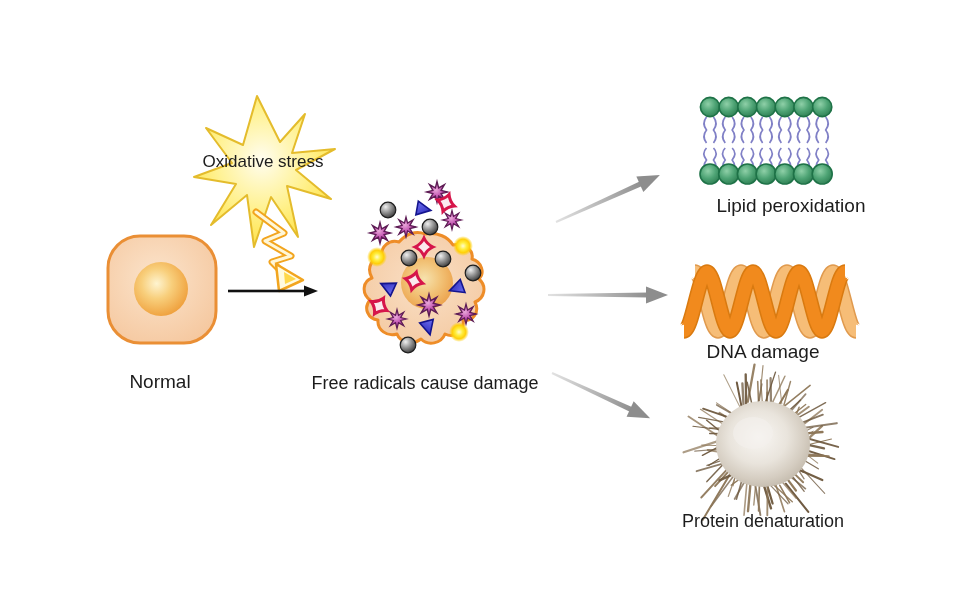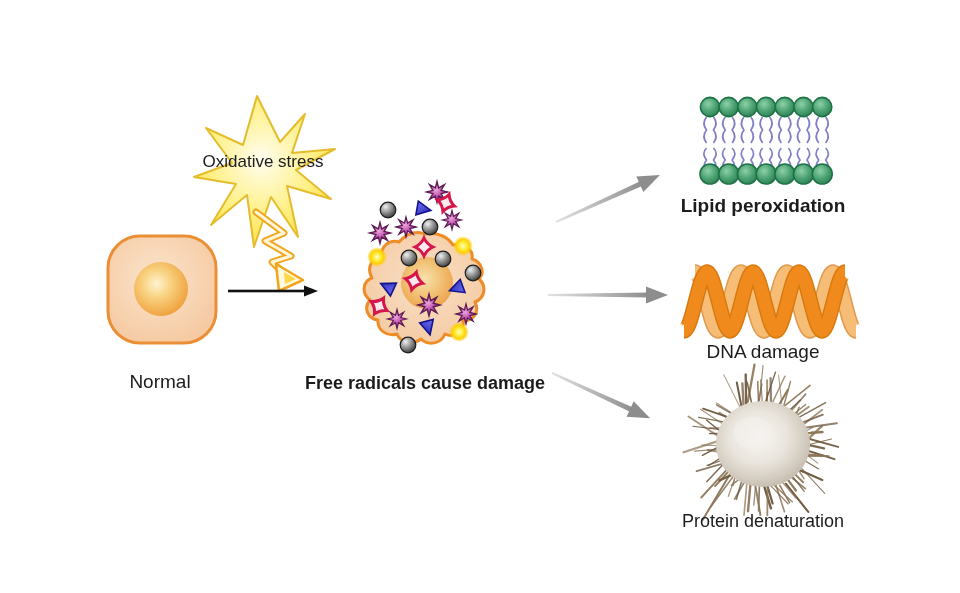--- a/index.html
+++ b/index.html
@@ -2,22 +2,22 @@
 <html style="--background: #ffffff; --text: #1c1c1c; --cell-border: #ea8f35; --cell-fill: #f5c9a1; --nucleus: #efa13e; --star-fill: #ffdf3a; --star-border: #e4bc2c; --black-arrow: #111111; --gray-arrow: #8f8f8f; --lipid-head: #4da374; --lipid-tail: #8080c6; --dna-dark: #f18a1d; --dna-light: #f6bd77; --protein-spike: #8d7657; --protein-body: #d9d2c7; --radical-sphere: #5a5a5a; --radical-star: #a43a92; --radical-diamond: #d6154a; --radical-triangle: #3333cc; --radical-glow: #ffe52e;"><head>
 <meta charset="utf-8">
 <style>
   html,body{margin:0;padding:0;background:#fff;}
   .canvas{position:relative;width:960px;height:593px;background:var(--background,#fff);
           overflow:hidden;font-family:"Liberation Sans",sans-serif;}
   .art{position:absolute;left:0;top:0;}
   .lbl{position:absolute;text-align:center;color:var(--text,#1c1c1c);}
   .lbl-normal{left:80px;top:371px;width:160px;font-size:19px;}
   .lbl-stress{left:198px;top:151px;width:130px;font-size:17px;line-height:21px;}
-  .lbl-caption{left:290px;top:372px;width:270px;font-size:18px;line-height:23px;font-weight:bold;}
-  .lbl-lipid{left:653px;top:195px;width:220px;font-size:19px;font-weight:bold;}
+  .lbl-caption{left:290px;top:372px;width:270px;font-size:18px;line-height:23px;}
+  .lbl-lipid{left:681px;top:195px;width:220px;font-size:19px;}
   .lbl-dna{left:653px;top:341px;width:220px;font-size:19px;text-align:center;}
   .lbl-protein{left:653px;top:511px;width:220px;font-size:18px;}
 </style>
 </head>
 <body>
 
 <div class="canvas">
 
   <svg class="art" width="960" height="593" viewBox="0 0 960 593">
     <defs>

